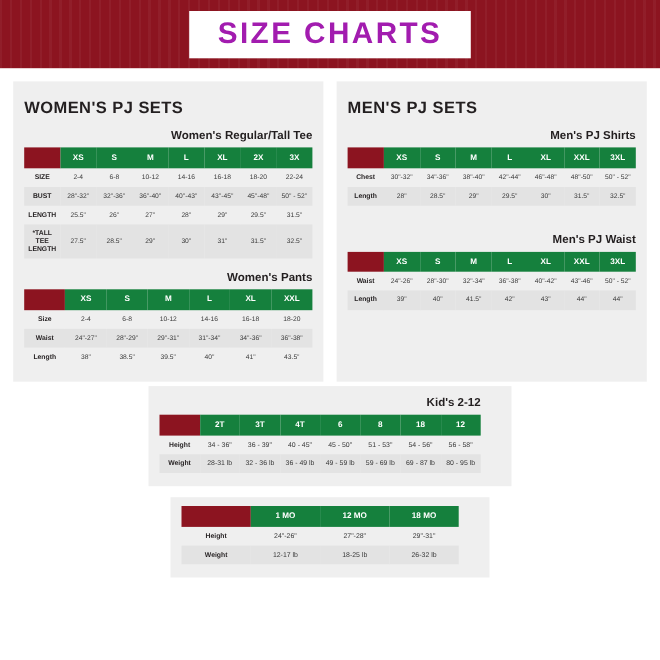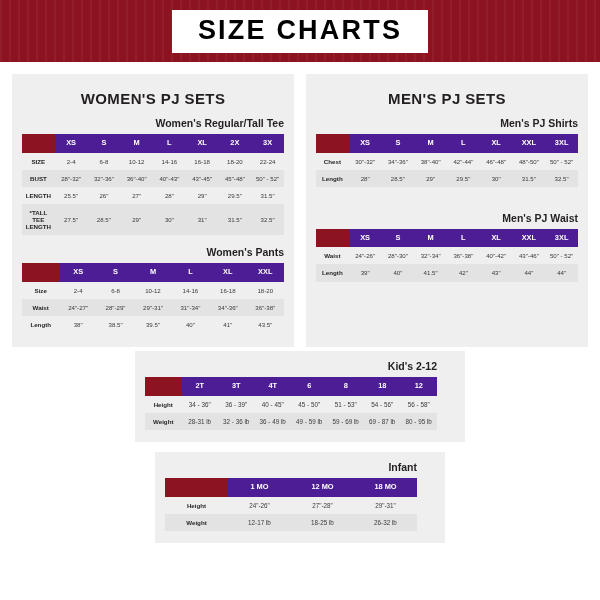--- a/index.html
+++ b/index.html
@@ -26,52 +26,52 @@
       rgba(255,255,255,0.045) 0px, rgba(255,255,255,0.045) 2px,
       rgba(0,0,0,0) 2px, rgba(0,0,0,0) 9px);
   }
   .banner .plate{
     position:relative;
     background:#ffffff;
     padding:7px 26px 9px 26px;
   }
   .banner .title{
     font-size:27px;font-weight:bold;letter-spacing:2.2px;
-    color:#000000;line-height:1;
+    color:#a21caf;line-height:1;
   }
 
   
   .cols{display:flex;gap:12px;padding:12px 12px 0 12px;}
   .panel{
     background:#efefef;
     flex:1;
     padding:10px 10px 14px 10px;
     box-sizing:border-box;
   }
   .panel-title{
-    text-align:center;font-weight:bold;font-size:15px;
+    font-weight:bold;font-size:15px;
     letter-spacing:.4px;margin:6px 0 10px 0;
   }
   .sub-title{
     text-align:right;font-weight:bold;font-size:10.5px;
     margin:1px 0 5px 0;
   }
 
   
   table{border-collapse:collapse;width:100%;table-layout:fixed;}
   td,th{
     font-size:6.1px;
     text-align:center;
     padding:5px 1px;
     color:#3a3a3a;
     font-weight:normal;
     line-height:1.15;
   }
   thead th{
-    background:#4c1d95;color:#ffffff;font-weight:bold;font-size:7.4px;
+    background:#15803d;color:#ffffff;font-weight:bold;font-size:7.4px;
     padding:5px 1px;
   }
   thead th.corner{background:#8c1420;}
   tbody tr.alt td{background:#e3e3e3;}
   tbody tr td:first-child{
     font-weight:bold;color:#231f20;font-size:6.2px;
   }
 
   
   .center-block{padding:4px 12px 0 12px;}
@@ -329,21 +329,20 @@
             <td>69 - 87 lb</td>
             <td>80 - 95 lb</td>
           </tr>
         </tbody>
       </table>
     </div>
   </div>
 
   <div class="center-block" style="padding-top:10px">
     <div class="mid-card infant-card">
-      <div class="sub-title">Infant</div>
       <table>
         <thead>
           <tr>
             <th class="corner"></th>
             <th>1 MO</th>
             <th>12 MO</th>
             <th>18 MO</th>
           </tr>
         </thead>
         <tbody>

